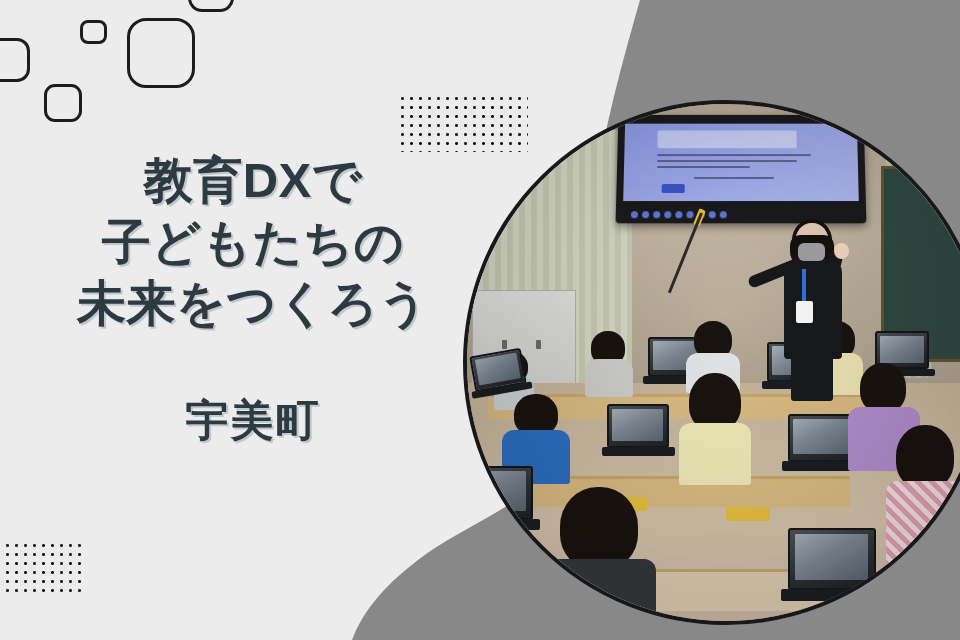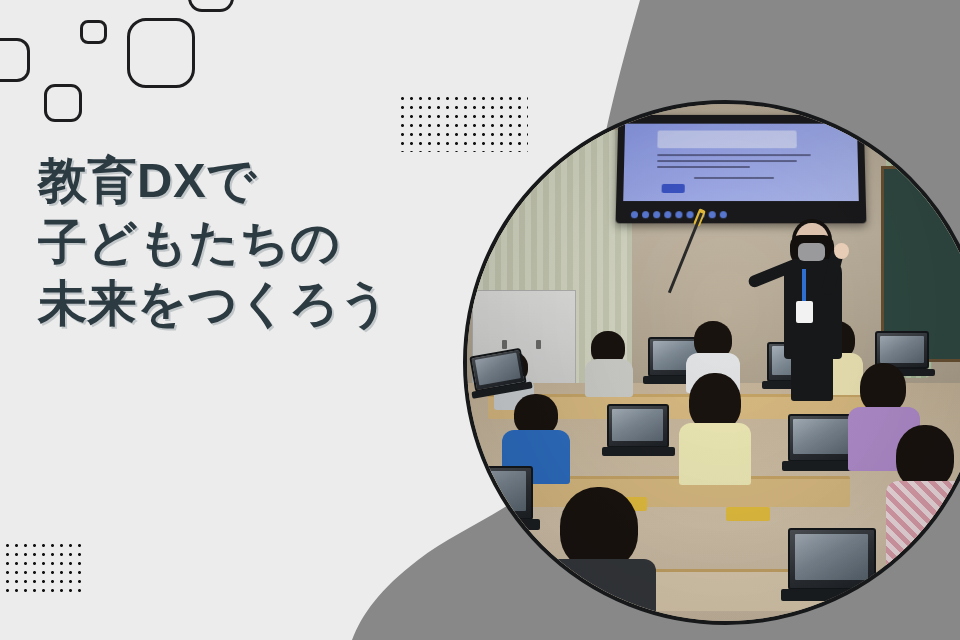--- a/index.html
+++ b/index.html
@@ -46,20 +46,21 @@
     background-position:0 0;
   }
   .dotgrid.dg-top   { left:398px; top:94px;  width:130px; height:58px; }
   .dotgrid.dg-bottom{ left:-6px;  top:541px; width:92px;  height:56px; }
 
   
   .text-block {
     position:absolute;
     left:38px; top:150px;
     width:430px;
+    text-align:center;
   }
   .headline {
     color:#2c3a41;
     font-weight:bold;
     font-size:49px;
     line-height:1.26;
     letter-spacing:0.5px;
     text-shadow:2px 2px 0 rgba(160,170,175,0.55);
     white-space:pre-line;
   }
@@ -274,20 +275,21 @@
     <span class="rsq s5"></span>
   </div>
 
   <div class="dotgrid dg-top"></div>
   <div class="dotgrid dg-bottom"></div>
 
   <div class="text-block">
     <h1 class="headline">教育DXで
 子どもたちの
 未来をつくろう</h1>
+    <div class="subline">宇美町</div>
   </div>
 
   <div class="photo-circle">
     <div class="photo-inner">
 
       <div class="wall"></div>
       <div class="curtain-left"></div>
       <div class="curtain-right"></div>
       <div class="chalkboard"></div>
       <div class="clock"></div>

